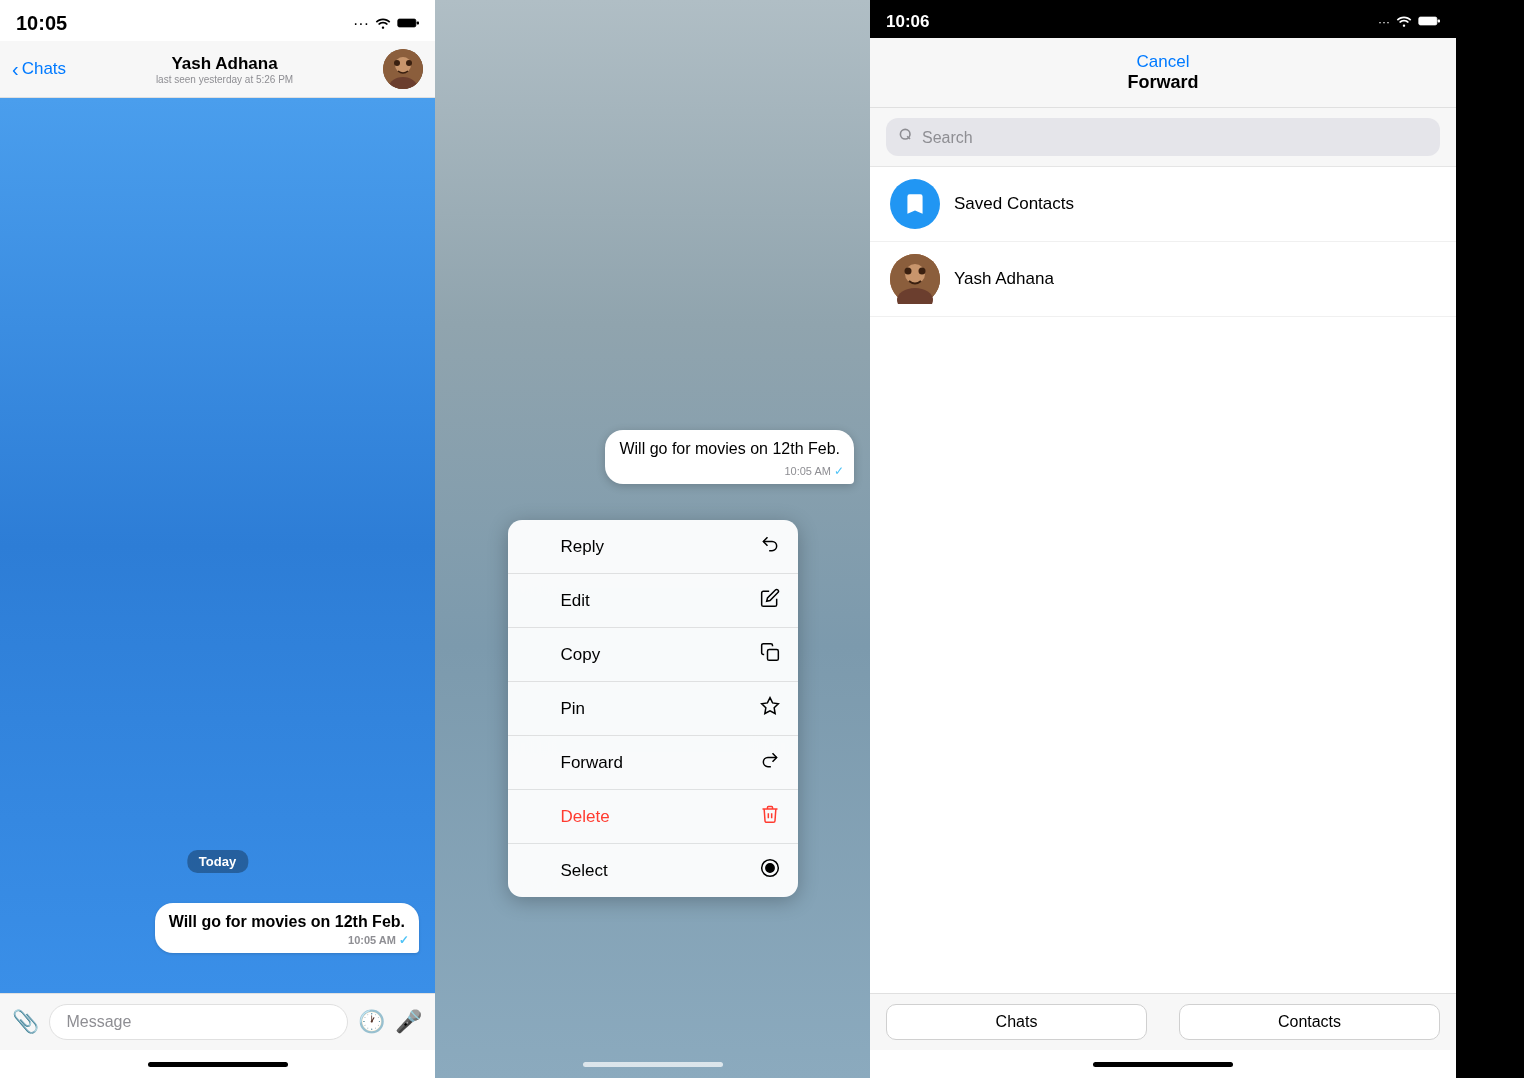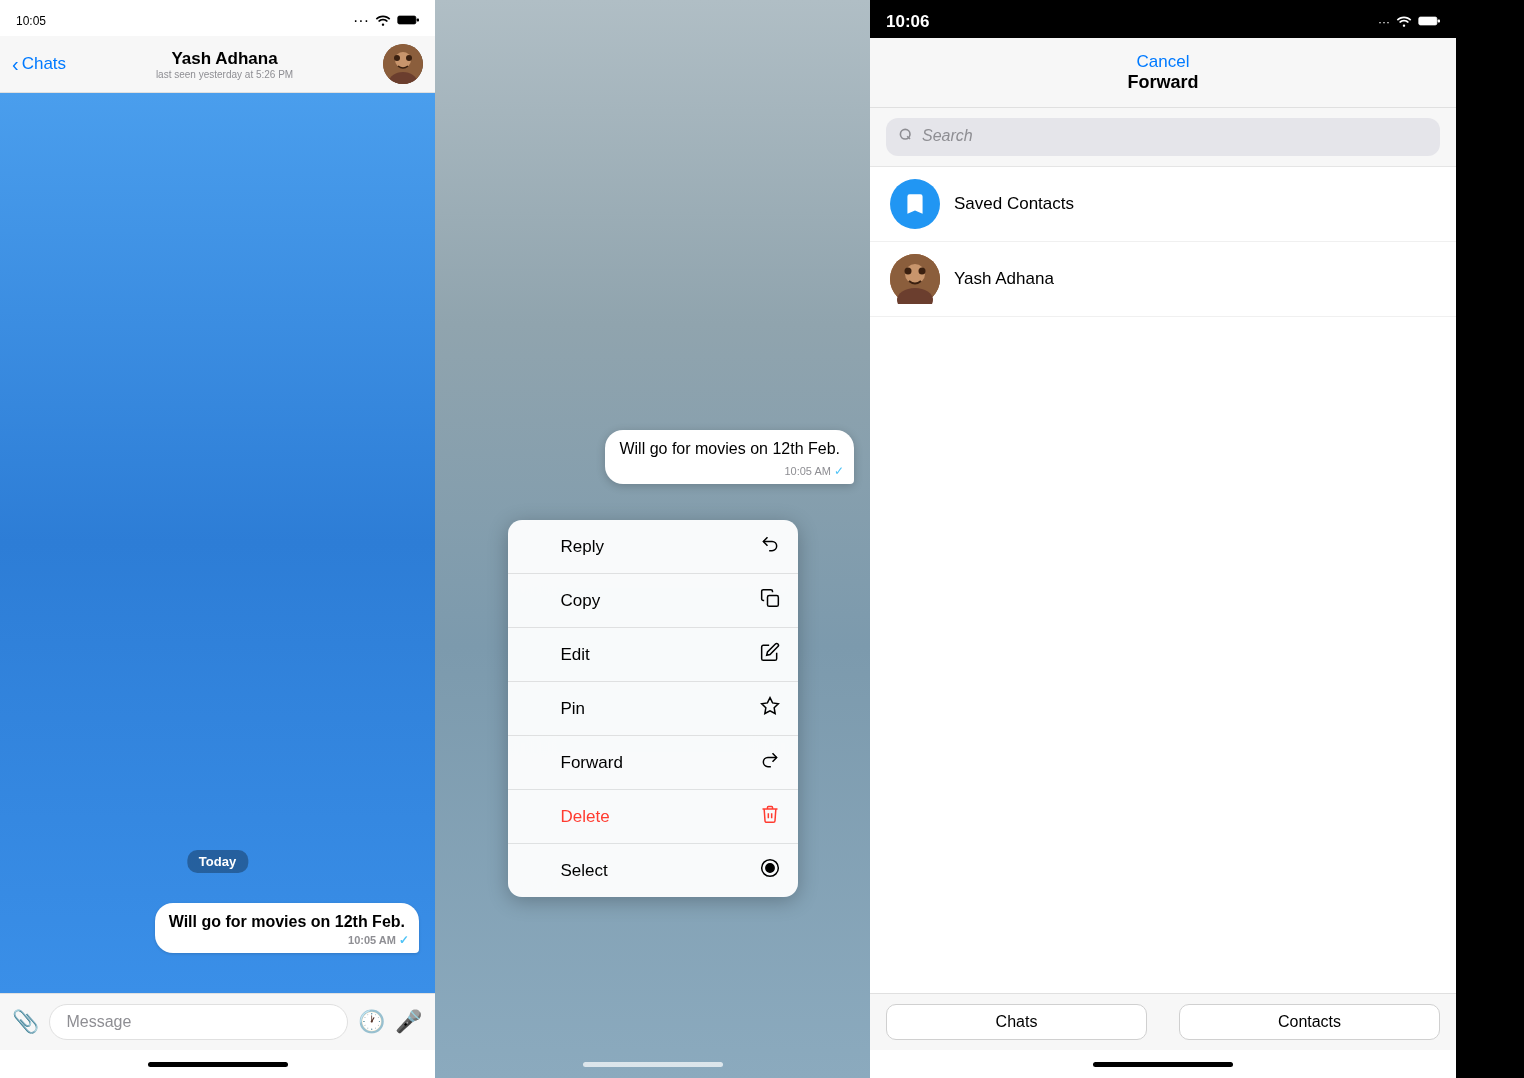--- a/index.html
+++ b/index.html
@@ -24,22 +24,22 @@
       overflow: hidden;
     }
     .status-bar {
       background: #fff;
       padding: 12px 16px 6px;
       display: flex;
       justify-content: space-between;
       align-items: center;
     }
     .status-time {
-      font-size: 12px;
-      font-weight: 400;
+      font-size: 20px;
+      font-weight: 700;
       color: #000;
       text-align: center;
     }
     .status-icons {
       display: flex;
       gap: 6px;
       align-items: center;
     }
     .chat-header {
       background: #f7f7f7;
@@ -320,23 +320,22 @@
     .search-bar-container {
       padding: 10px 16px;
       background: #f7f7f7;
       border-bottom: 1px solid #e5e5e5;
     }
     .search-bar {
       background: #e5e5ea;
       border-radius: 12px;
       padding: 9px 12px;
       display: flex;
-      align-items: flex-start;
+      align-items: flex-end;
       gap: 8px;
-      font-style: italic;
     }
     .search-icon-text {
       color: #8e8e93;
       font-size: 16px;
     }
     .search-placeholder {
       font-size: 16px;
       color: #8e8e93;
     }
     .contact-list {
@@ -500,35 +499,35 @@
       <span class="context-item-label">Reply</span>
       <span class="context-item-icon">
         <svg width="20" height="20" viewBox="0 0 24 24" fill="none" stroke="currentColor" stroke-width="1.8">
           <path d="M9 14L4 9l5-5"></path>
           <path d="M4 9h10.5a5.5 5.5 0 0 1 0 11H11"></path>
         </svg>
       </span>
     </div>
 
     <div class="context-item">
+      <span class="context-item-label">Edit</span>
+      <span class="context-item-icon">
+        <svg width="20" height="20" viewBox="0 0 24 24" fill="none" stroke="currentColor" stroke-width="1.8">
+          <path d="M11 4H4a2 2 0 0 0-2 2v14a2 2 0 0 0 2 2h14a2 2 0 0 0 2-2v-7"></path>
+          <path d="M18.5 2.5a2.121 2.121 0 0 1 3 3L12 15l-4 1 1-4 9.5-9.5z"></path>
+        </svg>
+      </span>
+    </div>
+
+    <div class="context-item">
       <span class="context-item-label">Copy</span>
       <span class="context-item-icon">
         <svg width="20" height="20" viewBox="0 0 24 24" fill="none" stroke="currentColor" stroke-width="1.8">
           <rect x="9" y="9" width="13" height="13" rx="2"></rect>
           <path d="M5 15H4a2 2 0 0 1-2-2V4a2 2 0 0 1 2-2h9a2 2 0 0 1 2 2v1"></path>
-        </svg>
-      </span>
-    </div>
-
-    <div class="context-item">
-      <span class="context-item-label">Edit</span>
-      <span class="context-item-icon">
-        <svg width="20" height="20" viewBox="0 0 24 24" fill="none" stroke="currentColor" stroke-width="1.8">
-          <path d="M11 4H4a2 2 0 0 0-2 2v14a2 2 0 0 0 2 2h14a2 2 0 0 0 2-2v-7"></path>
-          <path d="M18.5 2.5a2.121 2.121 0 0 1 3 3L12 15l-4 1 1-4 9.5-9.5z"></path>
         </svg>
       </span>
     </div>
 
     <div class="context-item">
       <span class="context-item-label">Pin</span>
       <span class="context-item-icon">
         <svg width="20" height="20" viewBox="0 0 24 24" fill="none" stroke="currentColor" stroke-width="1.8">
           <path d="M12 2l3.09 6.26L22 9.27l-5 4.87 1.18 6.88L12 17.77l-6.18 3.25L7 14.14 2 9.27l6.91-1.01L12 2z"></path>
         </svg>

